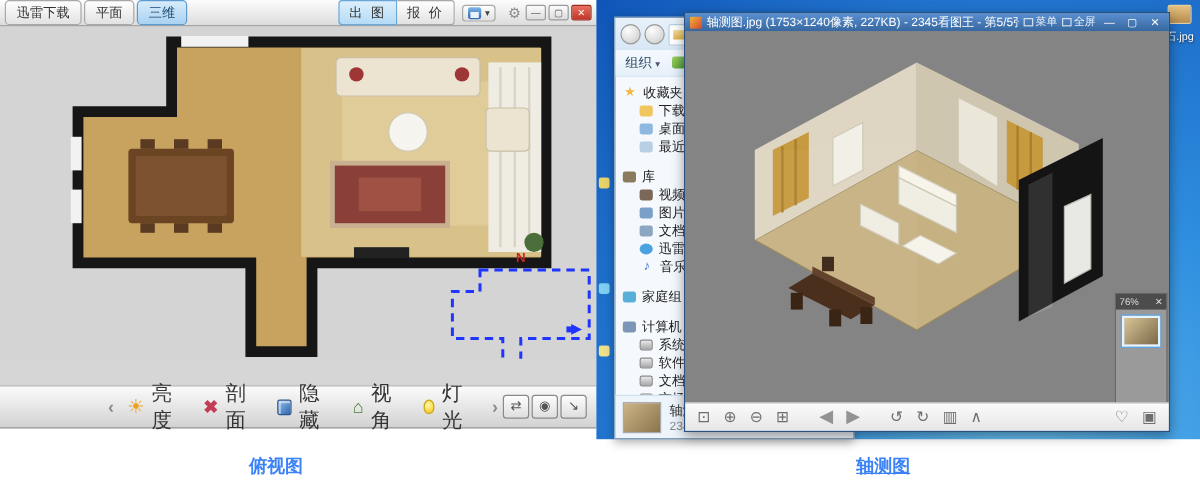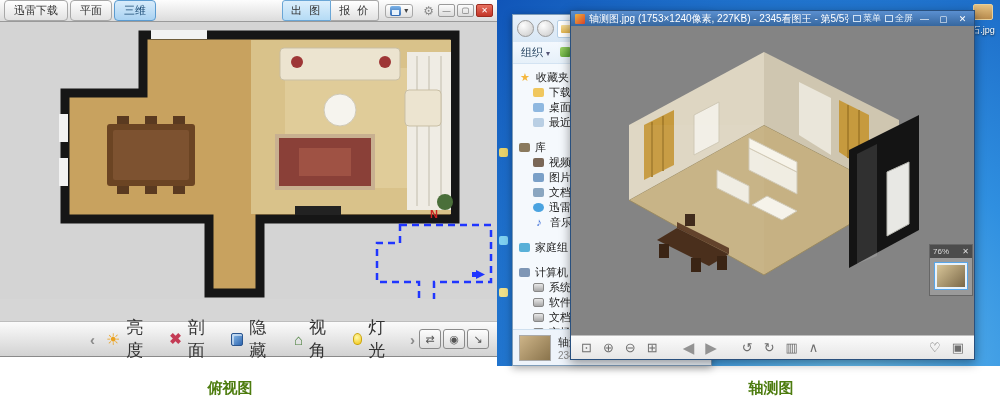--- a/index.html
+++ b/index.html
@@ -99,29 +99,29 @@
   .vcontent { position:absolute; left:0; top:15px; width:100%; height:311px; background:#848484; overflow:hidden; }
   .vtools { position:absolute; left:0; bottom:0; width:100%; height:24px;
             background:linear-gradient(#fbfbfb,#e6e6e6); border-top:1px solid #bfbfbf;
             display:flex; align-items:center; padding:0 10px; gap:11px; }
   .vt-ic { font-size:13px; color:#6e6e6e; line-height:1; }
   .vt-ic.big { font-size:15px; color:#939393; }
   .vt-ic.push { margin-left:14px; }
   .vt-ic.far { margin-left:auto; }
 
   
-  #navigator { position:absolute; left:358px; top:218px; width:44px; height:52px; background:#9a9a9a;
+  #navigator { position:absolute; left:358px; top:218px; width:44px; height:92px; background:#9a9a9a;
                border:1px solid #666; }
   .nav-head { height:13px; background:#4c4c4c; color:#ddd; font-size:8px; display:flex; align-items:center;
               justify-content:space-between; padding:0 3px; }
   .nav-thumb { margin:5px auto; width:32px; height:26px; background:linear-gradient(135deg,#d8c598,#7a6848);
                border:2px solid #e8f2fb; outline:1px solid #58a6e8; }
 
   
-  .caption { position:absolute; top:379px; font-size:15px; font-weight:bold; color:#4d7c0f; width:120px; text-align:center; }
+  .caption { position:absolute; top:379px; font-size:15px; font-weight:bold; color:#3b82f6; width:120px; text-align:center; }
 </style>
 </head>
 <body>
 
 <div id="stage">
 
   <div id="left-app">
 
     <div class="tabbar">
       <div class="tab">迅雷下载</div>
@@ -383,15 +383,15 @@
       <span class="vt-ic push">↺</span>
       <span class="vt-ic">↻</span>
       <span class="vt-ic">▥</span>
       <span class="vt-ic">∧</span>
       <span class="vt-ic far">♡</span>
       <span class="vt-ic">▣</span>
     </div>
   </div>
 
   <div class="caption" style="left:170px;">俯视图</div>
-  <div class="caption" style="left:711px;">轴测图</div>
+  <div class="caption" style="left:676px;text-decoration:underline;">轴测图</div>
 
 </div>
 
 </body></html>

